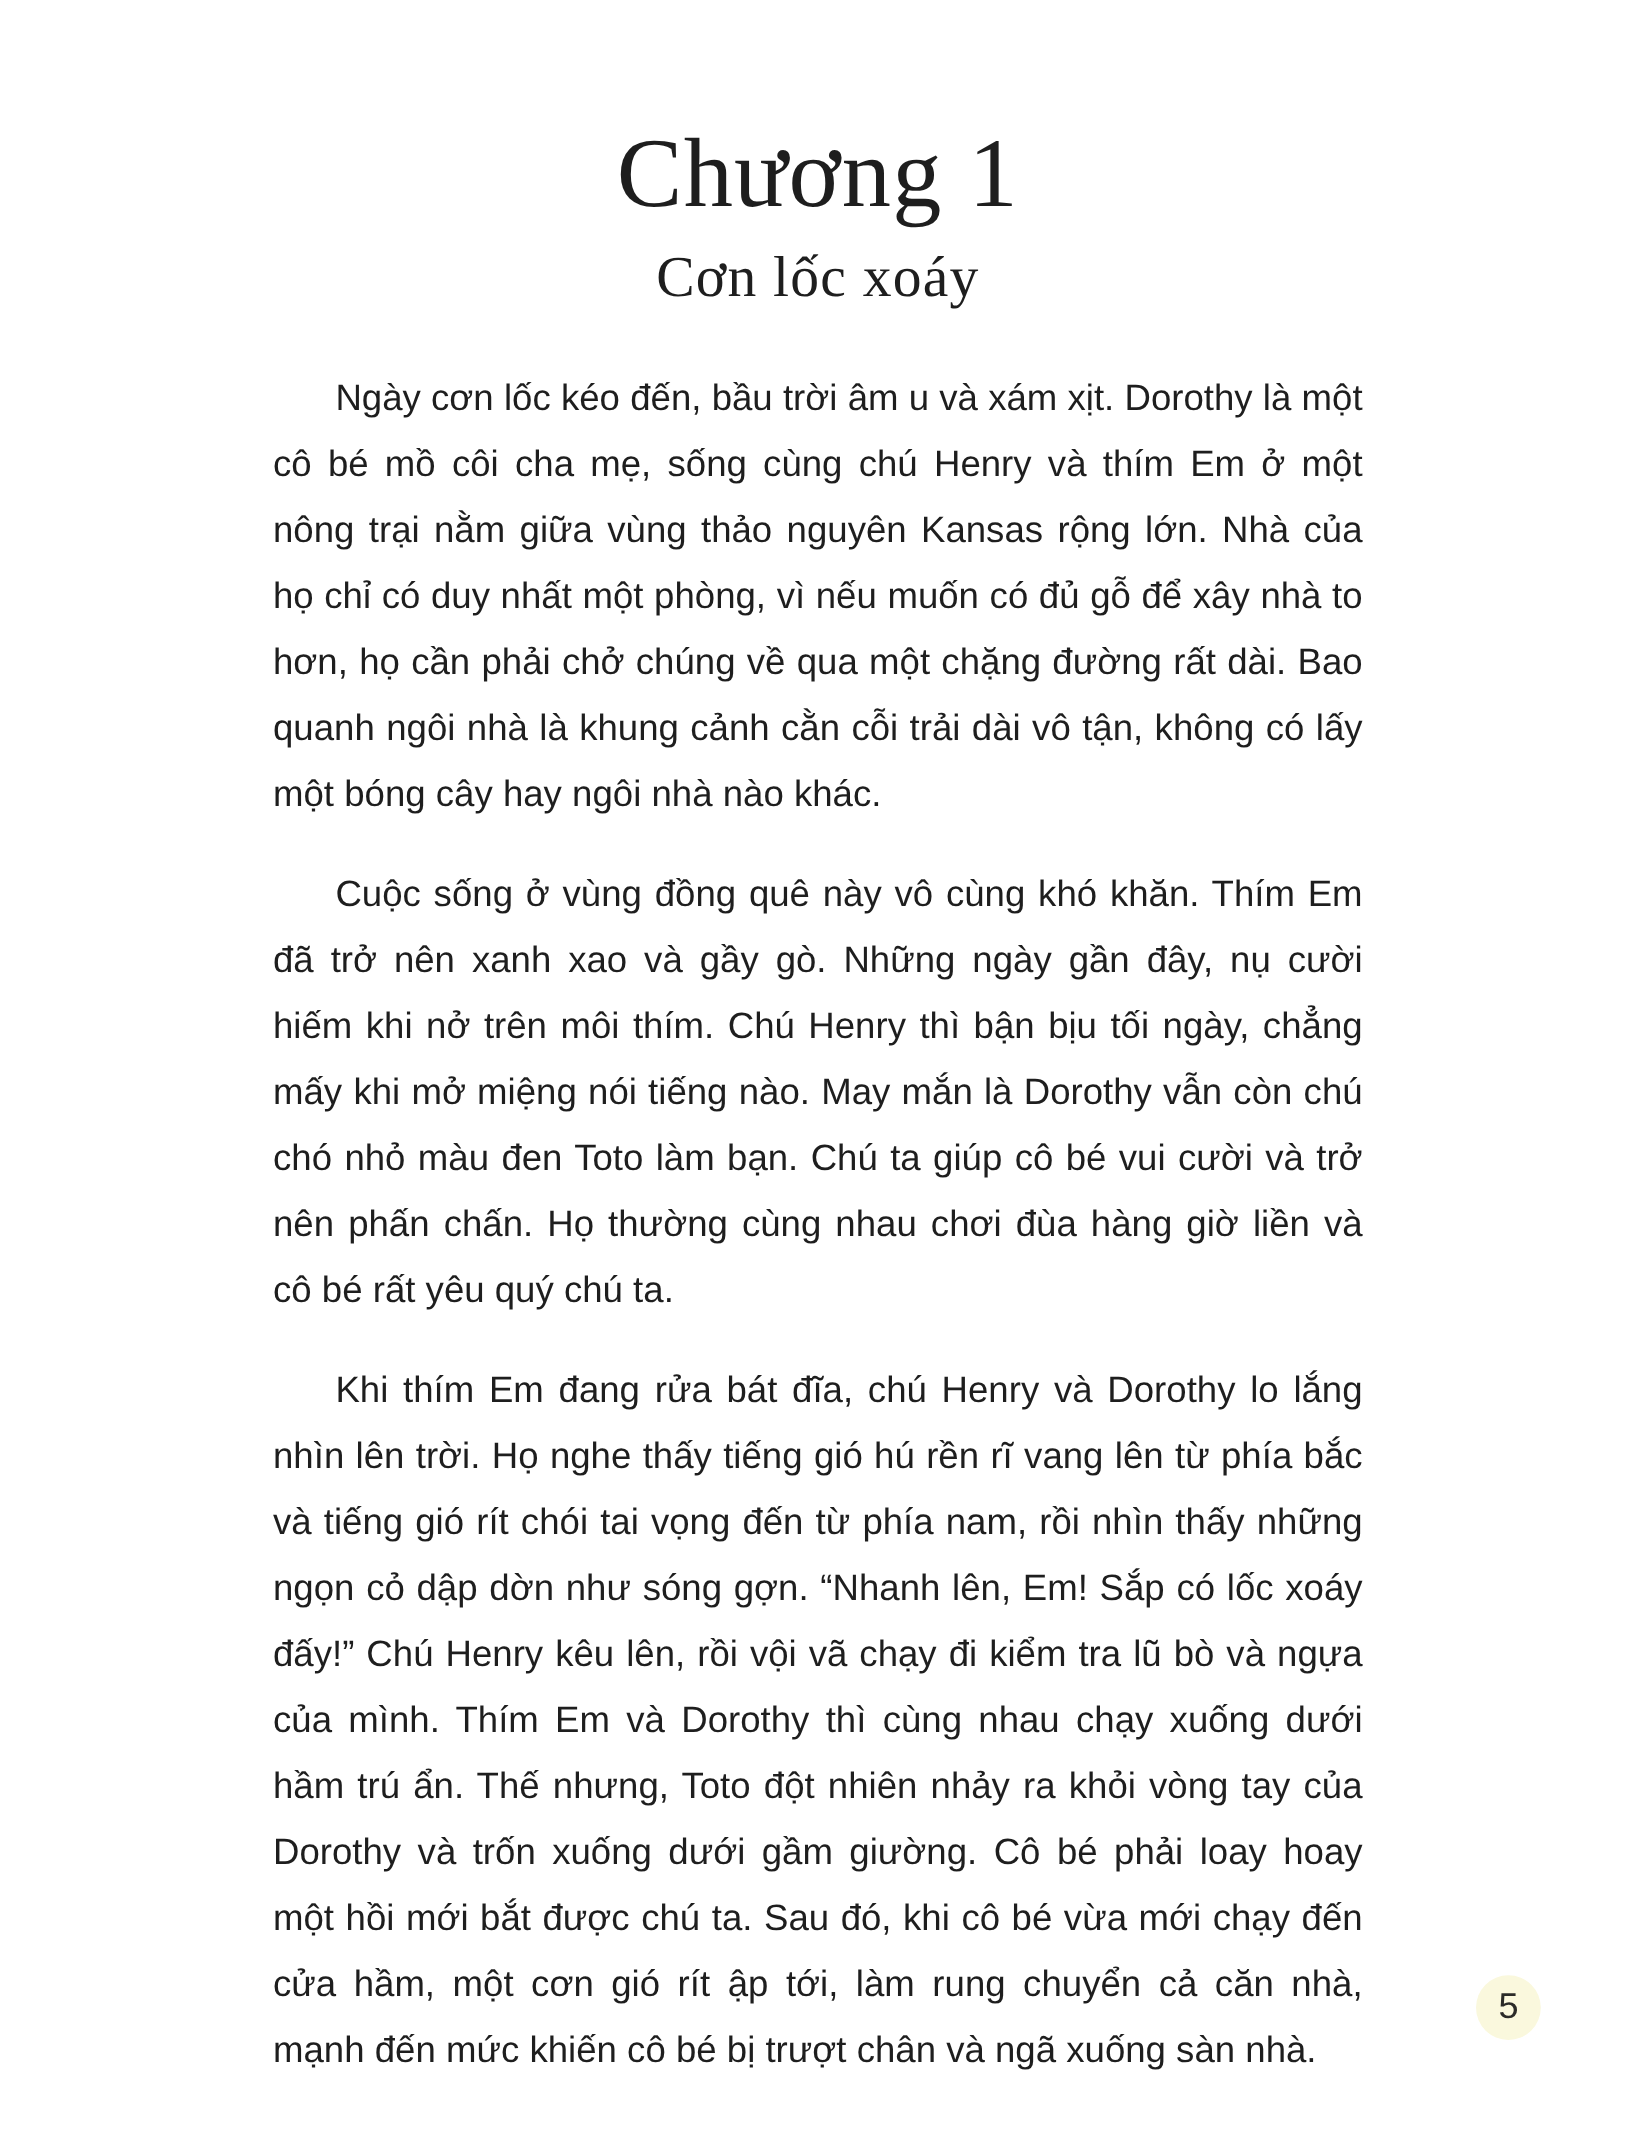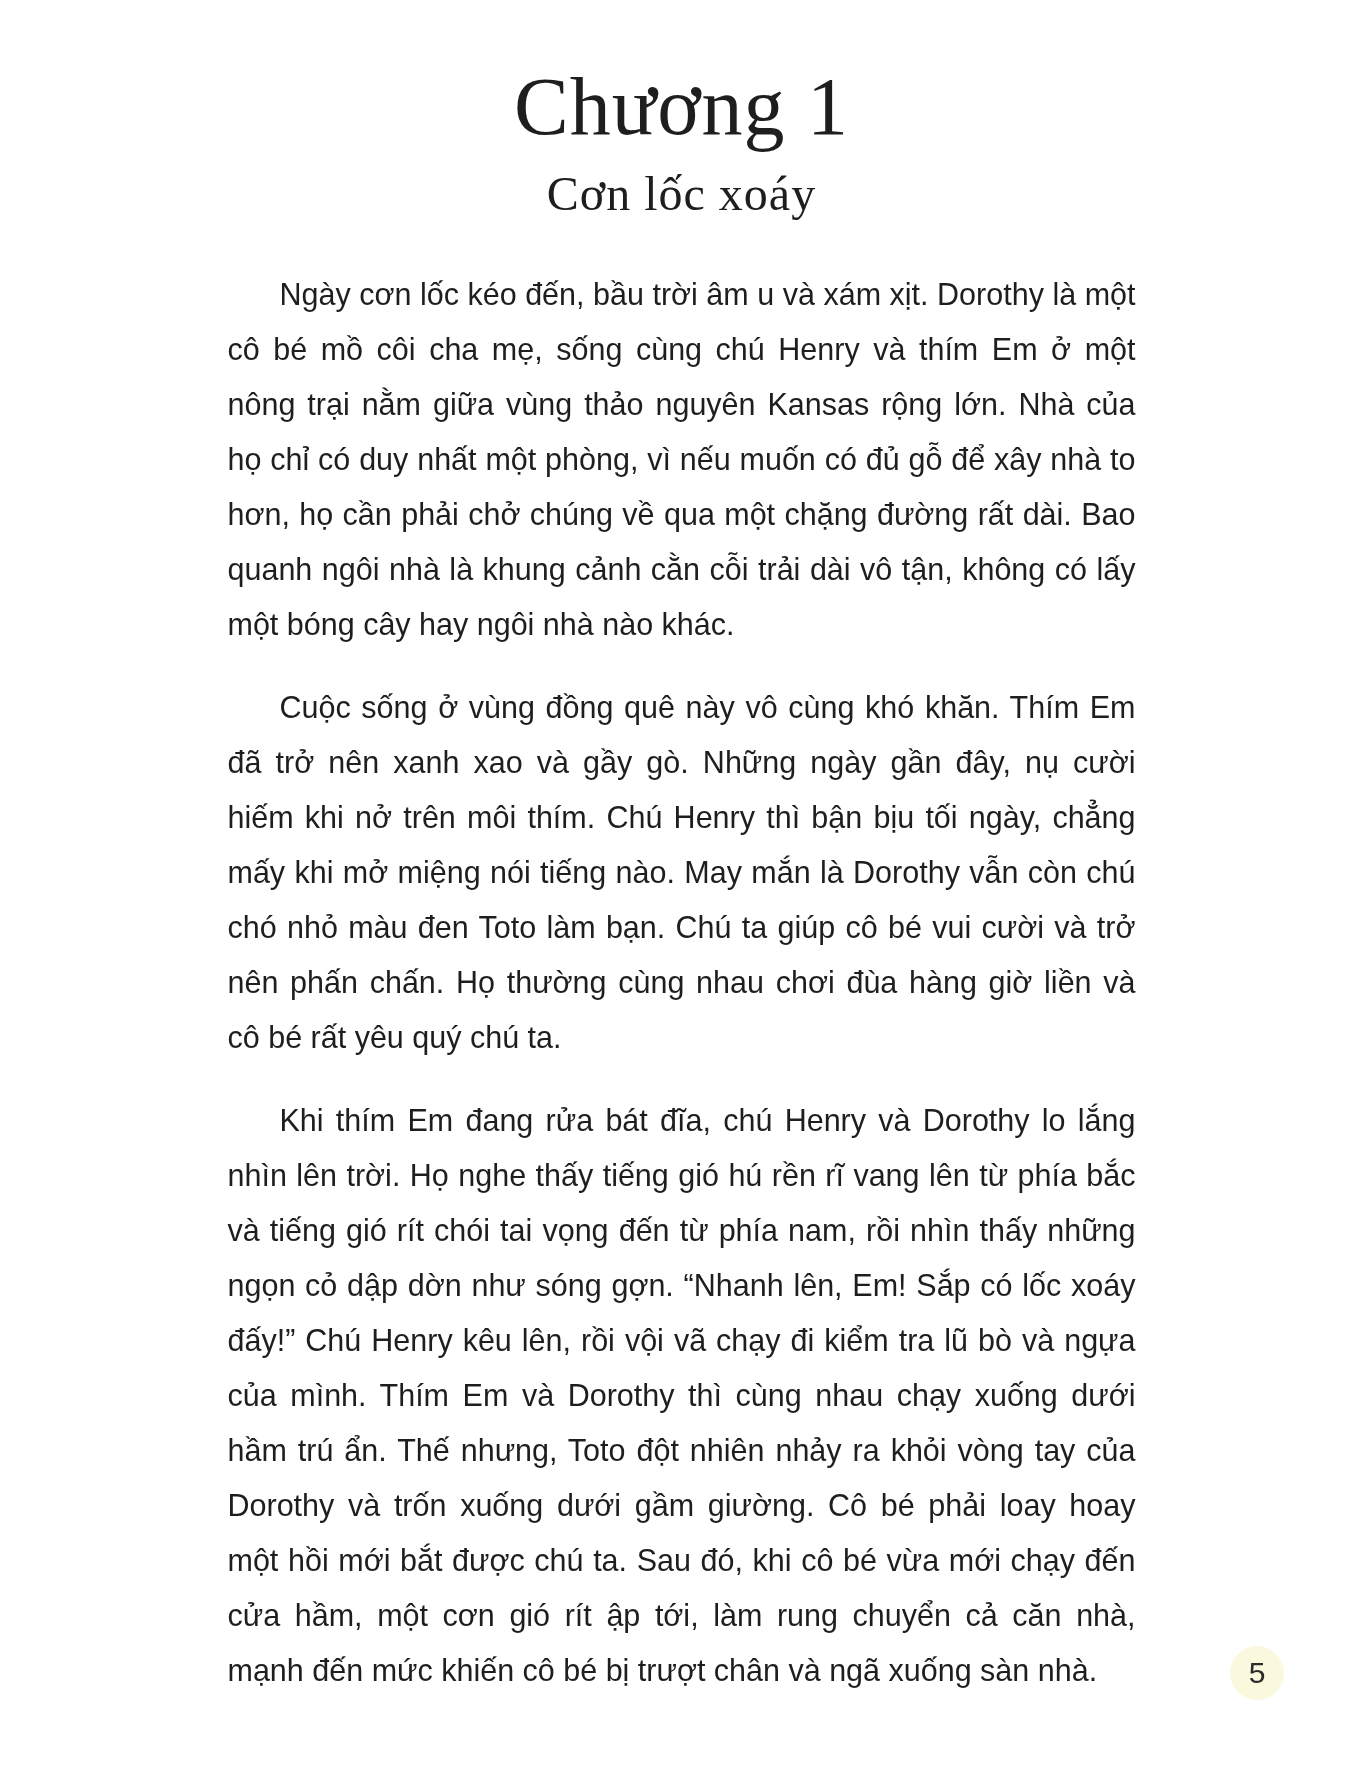--- a/index.html
+++ b/index.html
@@ -12,21 +12,21 @@
     position: relative;
     width: 1363px;
     height: 1780px;
     margin: 0 auto;
     background: var(--page-bg, #ffffff);
     color: var(--text-color, #1e1e1e);
     overflow: hidden;
   }
 
   .chapter-title {
-    padding-top: 64px;
+    padding-top: 102px;
     text-align: center;
     font-family: "Liberation Serif", "DejaVu Serif", serif;
     font-weight: 400;
     font-size: 82px;
     line-height: 1.05;
     letter-spacing: 1px;
     color: var(--text-color, #1e1e1e);
   }
 
   .chapter-subtitle {

